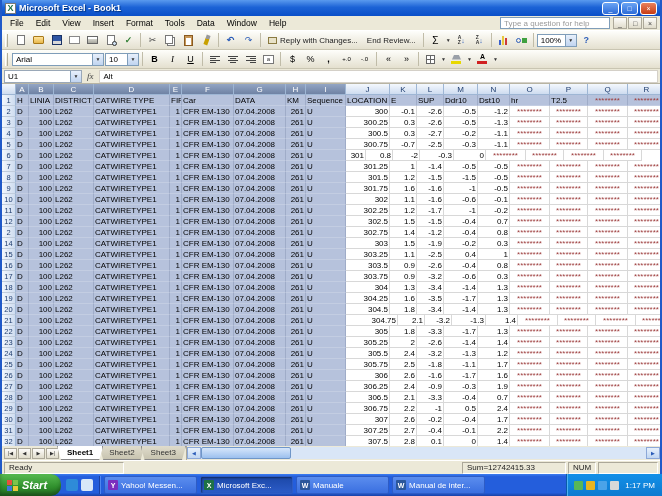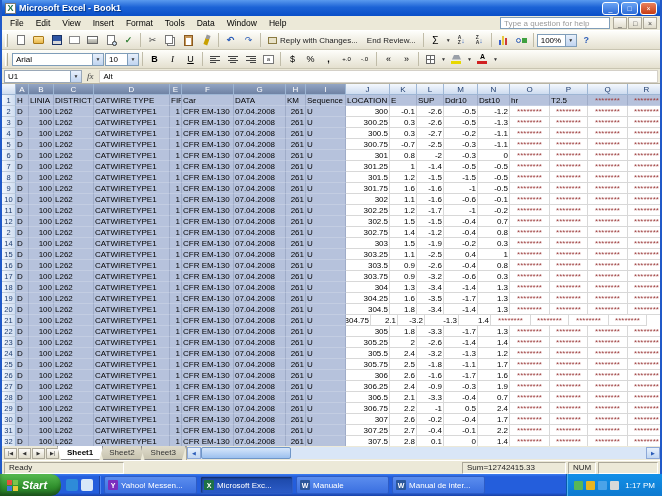--- a/index.html
+++ b/index.html
@@ -437,21 +437,21 @@
           <div class="rnum" style="width: 14px;">6</div>
           <div class="cell al sel" style="width: 13px;">D</div>
           <div class="cell ar sel" style="width: 25px;">100</div>
           <div class="cell al sel" style="width: 40px;">L262</div>
           <div class="cell al sel" style="width: 76px;">CATWIRETYPE1</div>
           <div class="cell ar sel" style="width: 12px;">1</div>
           <div class="cell al sel" style="width: 52px;">CFR EM-130</div>
           <div class="cell al sel" style="width: 52px;">07.04.2008</div>
           <div class="cell ar sel" style="width: 20px;">261</div>
           <div class="cell al sel" style="width: 40px;">U</div>
-          <div class="cell ar" style="width: 44px;">301</div>
+          <div class="cell ar" style="width: 20px;">301</div>
           <div class="cell ar" style="width: 27px;">0.8</div>
           <div class="cell ar" style="width: 27px;">-2</div>
           <div class="cell ar" style="width: 34px;">-0.3</div>
           <div class="cell ar" style="width: 32px;">0</div>
           <div class="cell ac ast" style="width: 40px;">********</div>
           <div class="cell ac ast" style="width: 38px;">********</div>
           <div class="cell ac ast" style="width: 40px;">********</div>
           <div class="cell ac ast" style="width: 38px;">********</div>
         </div>
         <div class="grow">
@@ -752,21 +752,21 @@
           <div class="rnum" style="width: 14px;">21</div>
           <div class="cell al sel" style="width: 13px;">D</div>
           <div class="cell ar sel" style="width: 25px;">100</div>
           <div class="cell al sel" style="width: 40px;">L262</div>
           <div class="cell al sel" style="width: 76px;">CATWIRETYPE1</div>
           <div class="cell ar sel" style="width: 12px;">1</div>
           <div class="cell al sel" style="width: 52px;">CFR EM-130</div>
           <div class="cell al sel" style="width: 52px;">07.04.2008</div>
           <div class="cell ar sel" style="width: 20px;">261</div>
           <div class="cell al sel" style="width: 40px;">U</div>
-          <div class="cell ar" style="width: 25px;">304.75</div>
+          <div class="cell ar" style="width: 52px;">304.75</div>
           <div class="cell ar" style="width: 27px;">2.1</div>
           <div class="cell ar" style="width: 27px;">-3.2</div>
           <div class="cell ar" style="width: 34px;">-1.3</div>
           <div class="cell ar" style="width: 32px;">1.4</div>
           <div class="cell ac ast" style="width: 40px;">********</div>
           <div class="cell ac ast" style="width: 38px;">********</div>
           <div class="cell ac ast" style="width: 40px;">********</div>
           <div class="cell ac ast" style="width: 38px;">********</div>
         </div>
         <div class="grow">

